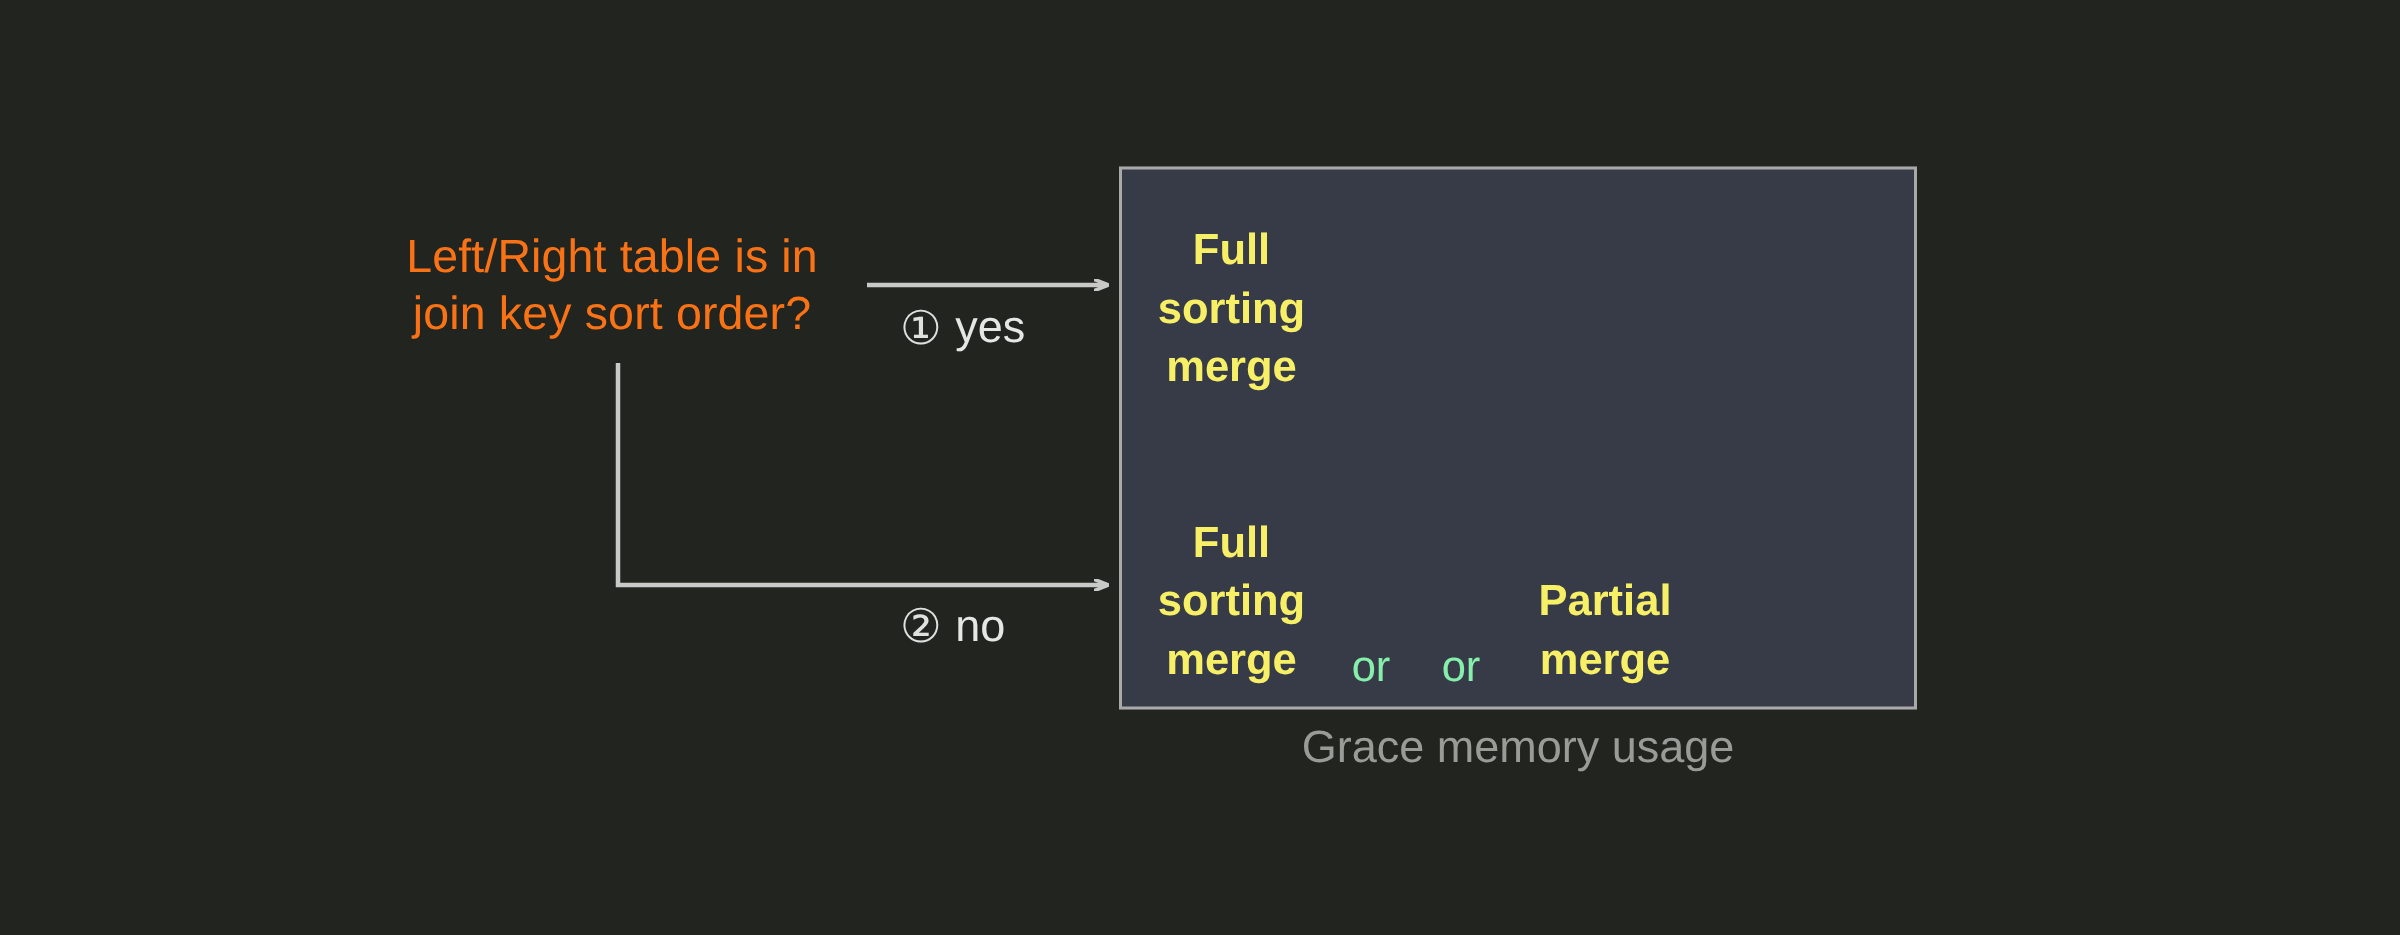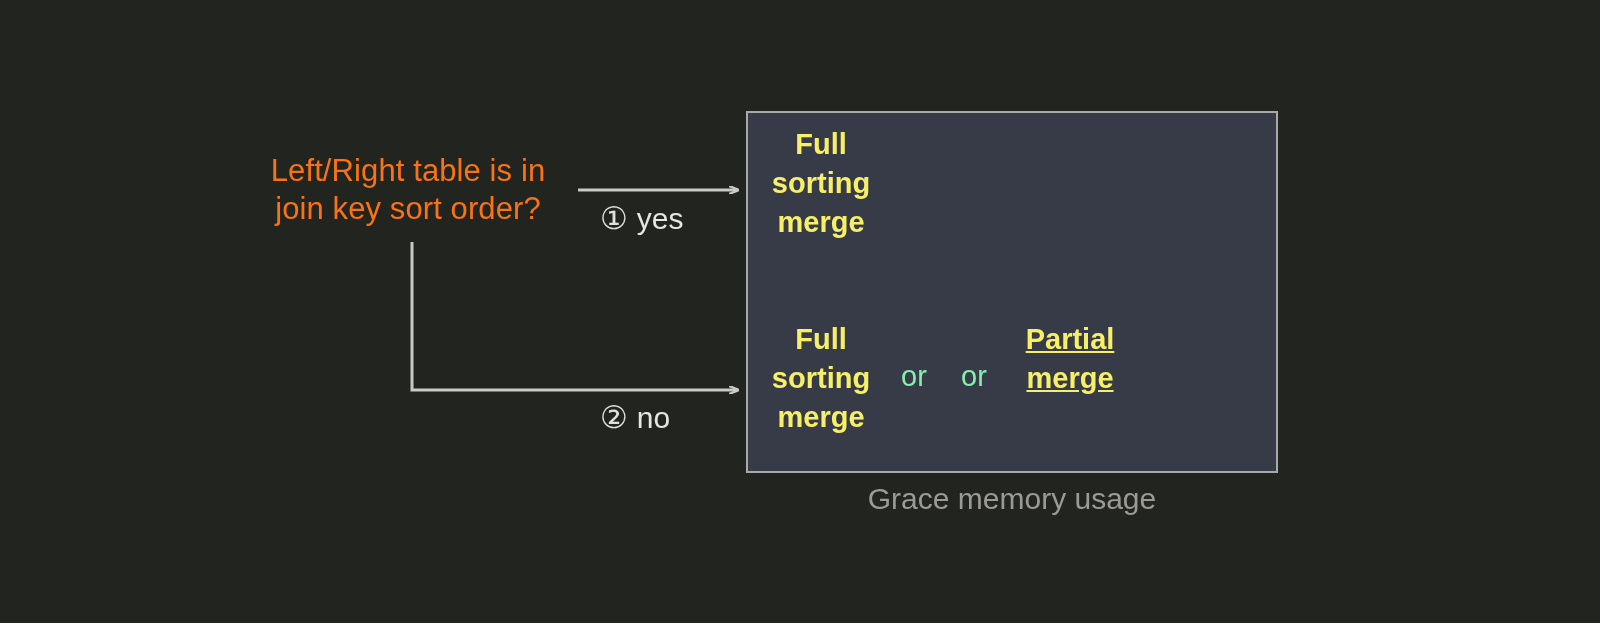--- a/index.html
+++ b/index.html
@@ -87,21 +87,21 @@
     line-height: 1;
     white-space: nowrap;
   }
   #caption-top    { top: 70px; }
   #caption-bottom { top: 484px; }
 
   
   .option-row {
     position: absolute;
     display: flex;
-    align-items: flex-start;
+    align-items: flex-end;
     box-sizing: border-box;
   }
   #row-sorted {
     left: 746px;
     top: 125px;
     width: 532px;
     height: 140px;
     padding-left: 12px;
   }
   #row-unsorted {
@@ -116,21 +116,21 @@
     color: #f7f066;
     font-weight: bold;
     font-size: 29px;
     line-height: 39px;
     text-align: center;
     white-space: pre-line;
   }
   #row-sorted .option { width: 126px; }
   #row-unsorted .option-0 { width: 126px; }
   #row-unsorted .option-1 { width: 128px; }
-  #row-unsorted .option-2 { width: 132px; text-decoration: underline; }
+  #row-unsorted .option-2 { width: 132px; }
 
   .conjunction {
     color: #86efac;
     font-weight: normal;
     font-size: 29px;
     line-height: 1;
     text-align: center;
     width: 60px;
     white-space: nowrap;
     margin-top: 42px;

